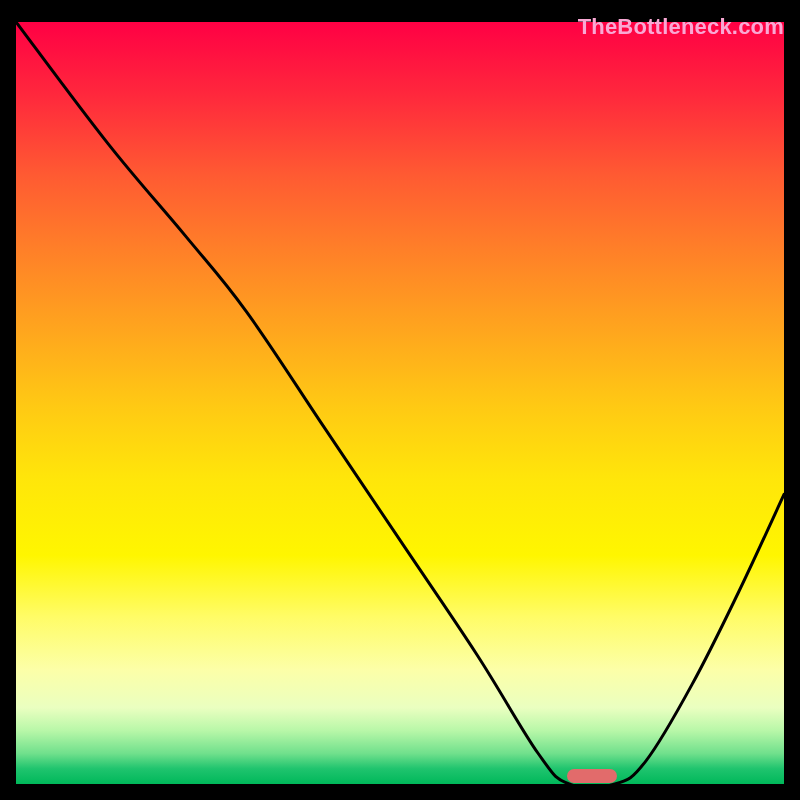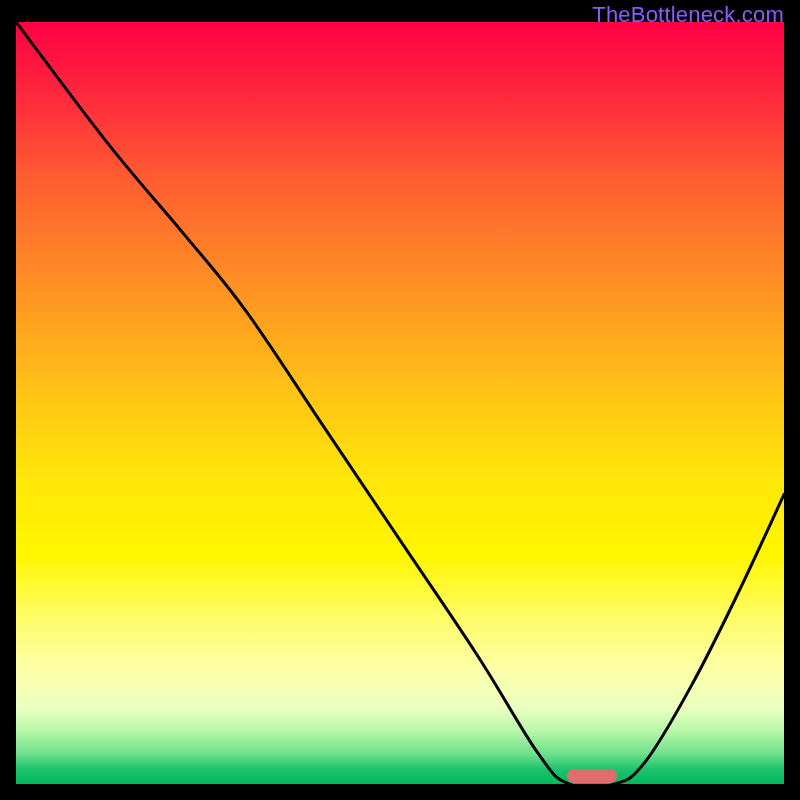--- a/index.html
+++ b/index.html
@@ -30,26 +30,26 @@
       #fcffa8 85%,
       #eaffc0 90%,
       #b8f7a8 93%,
       #70e08c 96%,
       #1fc46e 98%,
       #00b85a 100%
     );
   }
   .watermark {
     position: absolute;
-    top: 2px;
+    top: 14px;
     right: 16px;
     font-family: Arial, Helvetica, sans-serif;
     font-size: 22px;
-    font-weight: 400;
-    color: #8b5cf6;
+    font-weight: 700;
+    color: #f9a8d4;
     letter-spacing: 0.2px;
     user-select: none;
   }
   svg.curve {
     position: absolute;
     left: 0;
     top: 0;
     width: 768px;
     height: 762px;
   }

